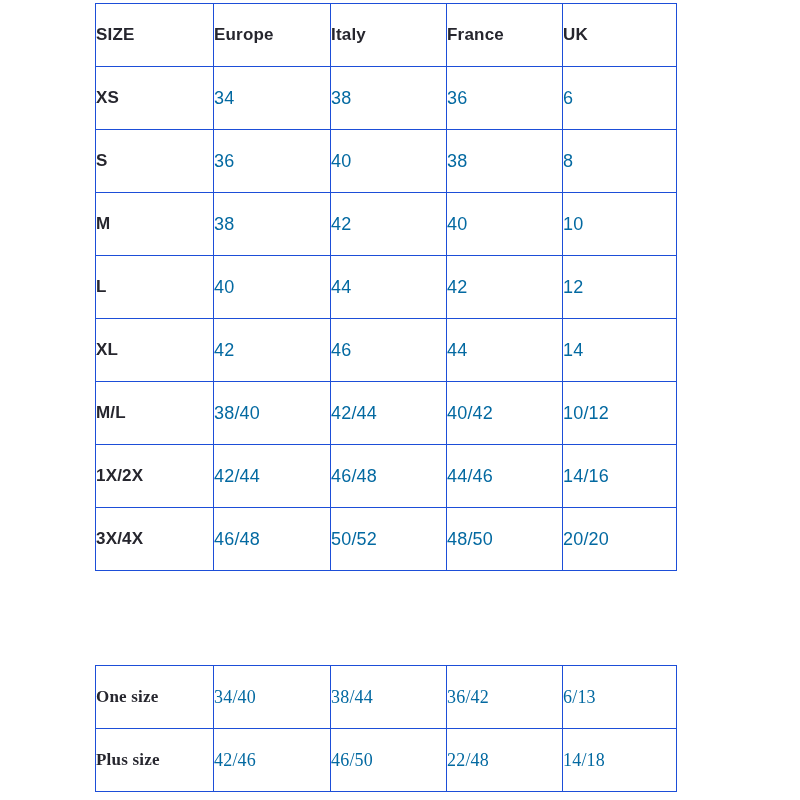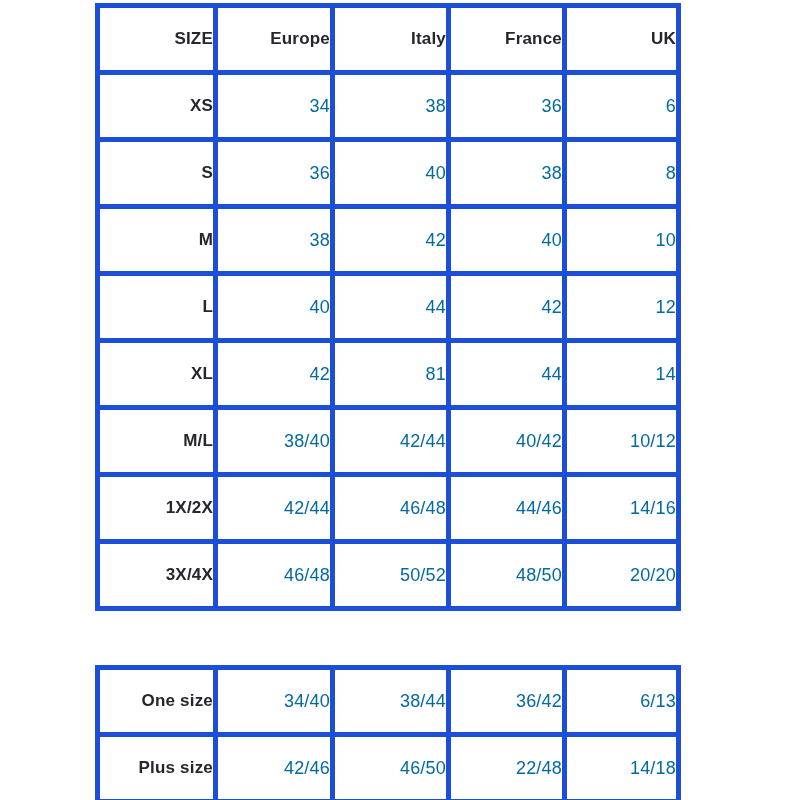--- a/index.html
+++ b/index.html
@@ -16,25 +16,25 @@
     overflow: hidden;
   }
   table.size-table {
     position: absolute;
     left: 95px;
     border-collapse: collapse;
     table-layout: fixed;
     background: #ffffff;
   }
   table.size-table.t1 { top: 3px; }
-  table.size-table.t2 { top: 665px; }
+  table.size-table.t2 { top: 665px; font-family: Liberation Serif, serif; }
   .size-table th,
   .size-table td {
-    border: 5px solid #1d4ed8;
-    text-align: right;
+    border: 1px solid #1d4ed8;
+    text-align: left;
     vertical-align: middle;
     height: 62px;
     padding: 0;
     letter-spacing: 0.2px;
   }
   .size-table th {
     font-size: 17px;
     font-weight: 700;
     color: #26262e;
   }
@@ -91,21 +91,21 @@
         <tr>
           <th>L</th>
           <td>40</td>
           <td>44</td>
           <td>42</td>
           <td>12</td>
         </tr>
         <tr>
           <th>XL</th>
           <td>42</td>
-          <td>81</td>
+          <td>46</td>
           <td>44</td>
           <td>14</td>
         </tr>
         <tr>
           <th>M/L</th>
           <td>38/40</td>
           <td>42/44</td>
           <td>40/42</td>
           <td>10/12</td>
         </tr>

